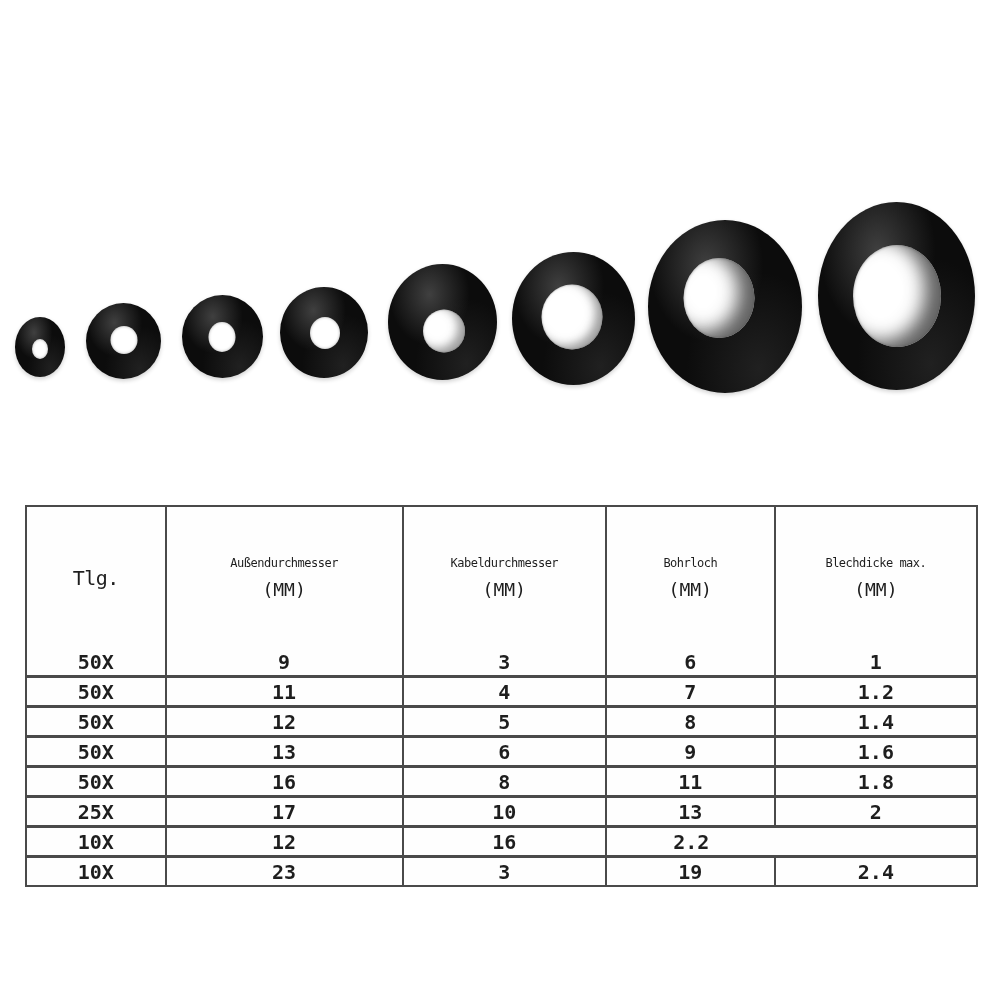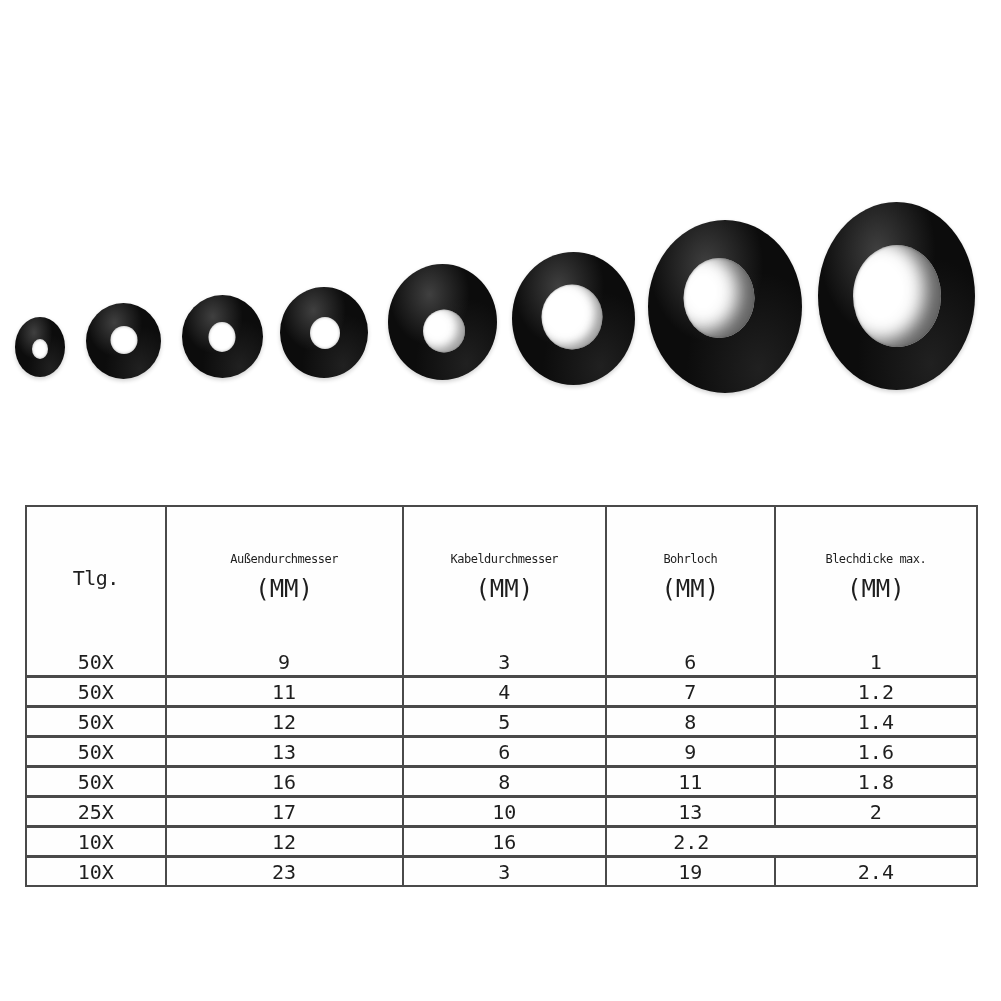--- a/index.html
+++ b/index.html
@@ -53,23 +53,23 @@
     border-right:2px solid #4a4a4a;
     box-sizing:border-box;
     display:flex;flex-direction:column;
     align-items:center;justify-content:center;
     text-align:center;
     overflow:hidden;
   }
   .cell:last-child{border-right:none;}
   .t-header{height:141px;}
   .hname{font-size:12px;letter-spacing:-0.5px;white-space:nowrap;}
-  .hunit{font-size:24px;margin-top:9px;}
+  .hunit{font-size:18px;margin-top:9px;}
   .hunit:empty{display:none;}
-  .t-data{height:27px;}
+  .t-data{height:27px;font-weight:bold;}
   .dcell{font-size:20px;line-height:1;}
 </style>
 </head>
 <body>
 
 <div id="page">
 
   <div id="hero">
     <div class="grommet" style="left:15px;top:317px;width:50px;height:60px;--hw:16px;--hh:20px;--hx:50%;--hy:53%;">
         <span class="hole"></span>

